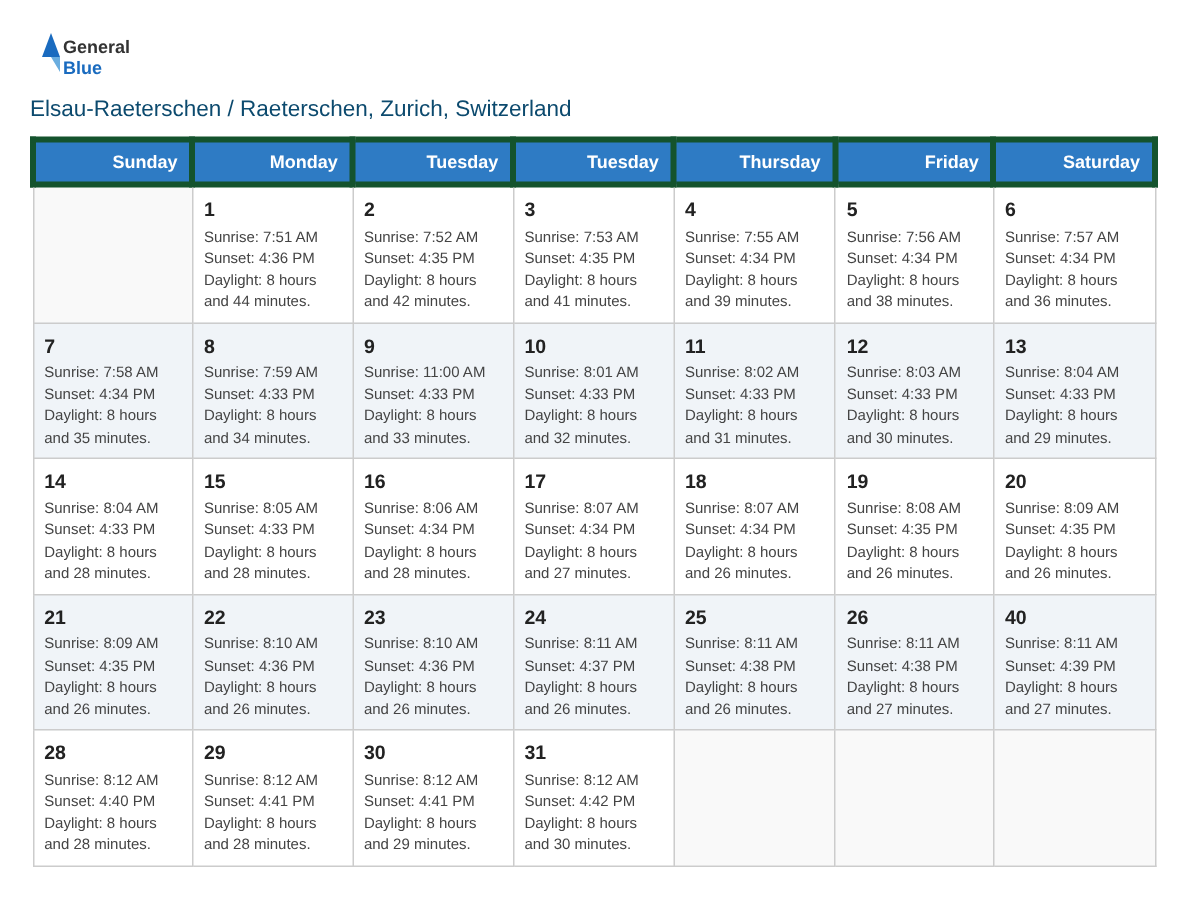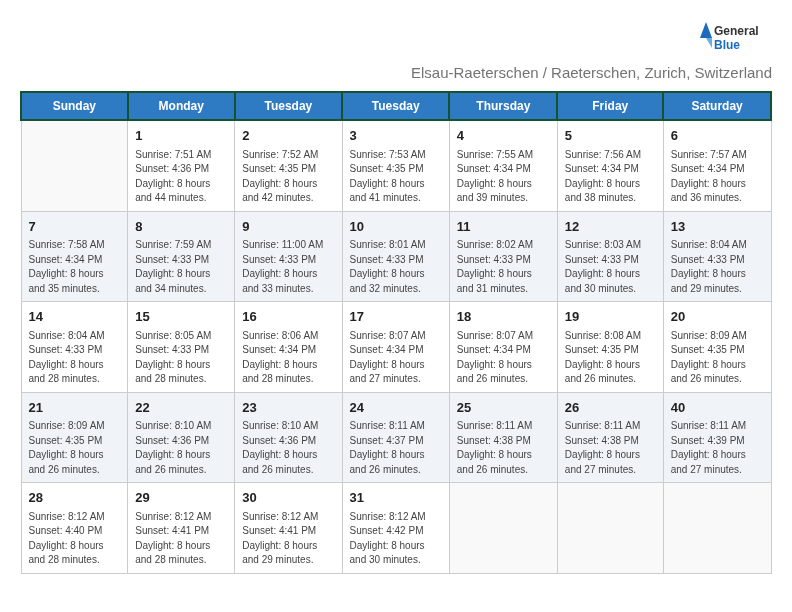--- a/index.html
+++ b/index.html
@@ -6,54 +6,54 @@
     body {
       font-family: Arial, sans-serif;
       background: #fff;
       width: 792px;
       min-height: 612px;
       padding: 20px;
     }
     .header-logo {
       display: flex;
       align-items: flex-start;
-      justify-content: flex-end;
+      justify-content: flex-start;
       margin-bottom: 8px;
     }
     .logo {
       display: flex;
       align-items: center;
       font-size: 18px;
       font-weight: bold;
     }
     .month-title {
       font-size: 36px;
       font-weight: bold;
       color: #222;
       text-align: right;
     }
     .location-title {
-      text-align: right;
+      text-align: left;
       font-size: 15px;
-      color: #737373;
+      color: #0c4a6e;
       margin-bottom: 10px;
     }
     .calendar-table {
       width: 100%;
       border-collapse: collapse;
       font-size: 11px;
     }
     .calendar-table th {
       background-color: #2e7bc4;
       color: #fff;
-      text-align: center;
+      text-align: right;
       padding: 6px 8px;
       font-size: 12px;
       font-weight: bold;
-      border: 2px solid #14532d;
+      border: 4px solid #14532d;
     }
     .calendar-table td {
       vertical-align: top;
       border: 1px solid #ccc;
       padding: 5px 7px;
       height: 90px;
       width: 113px;
       color: #333;
       line-height: 1.5;
     }

